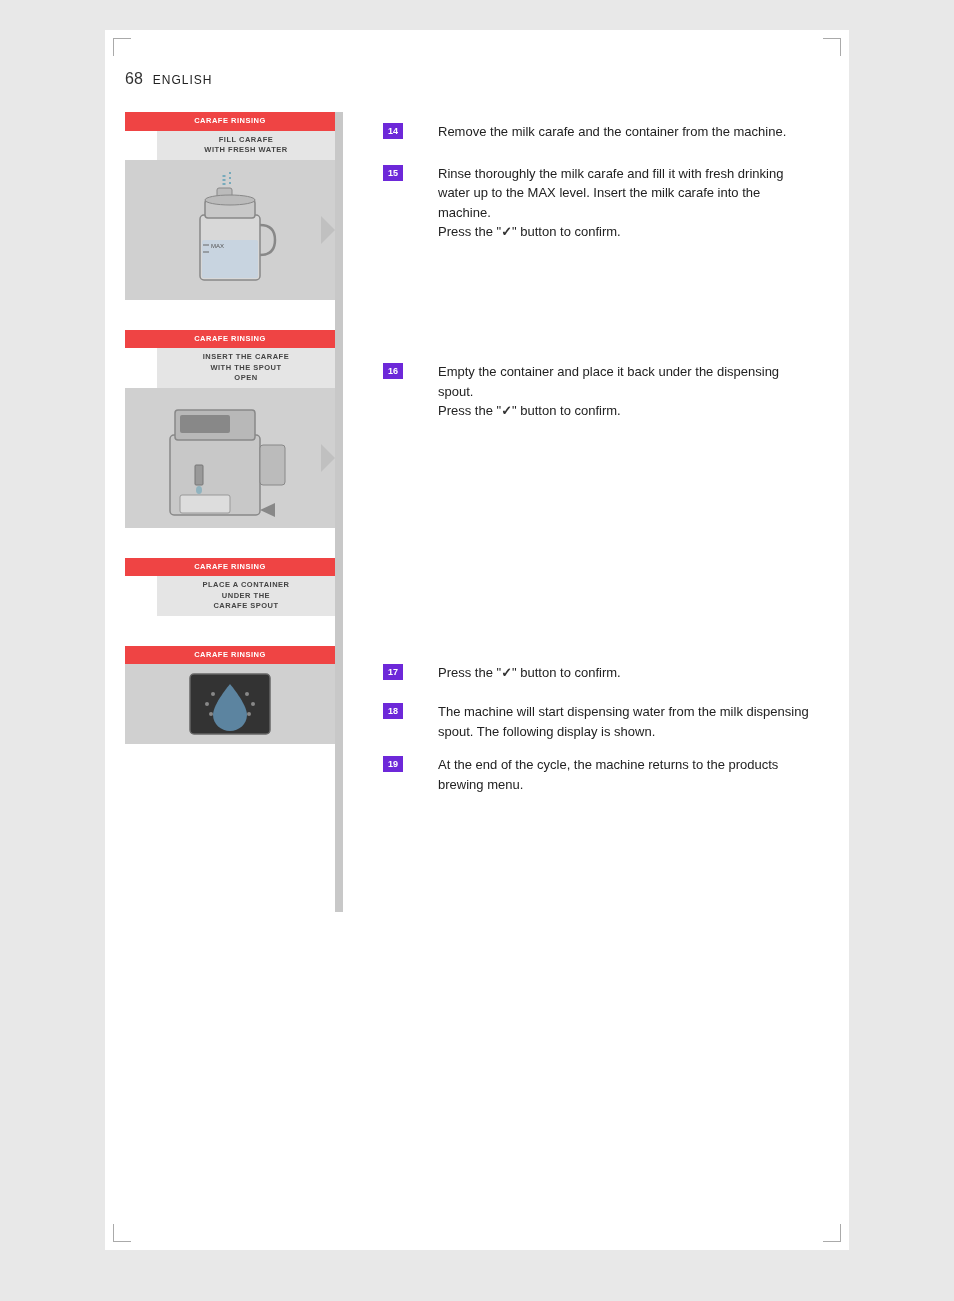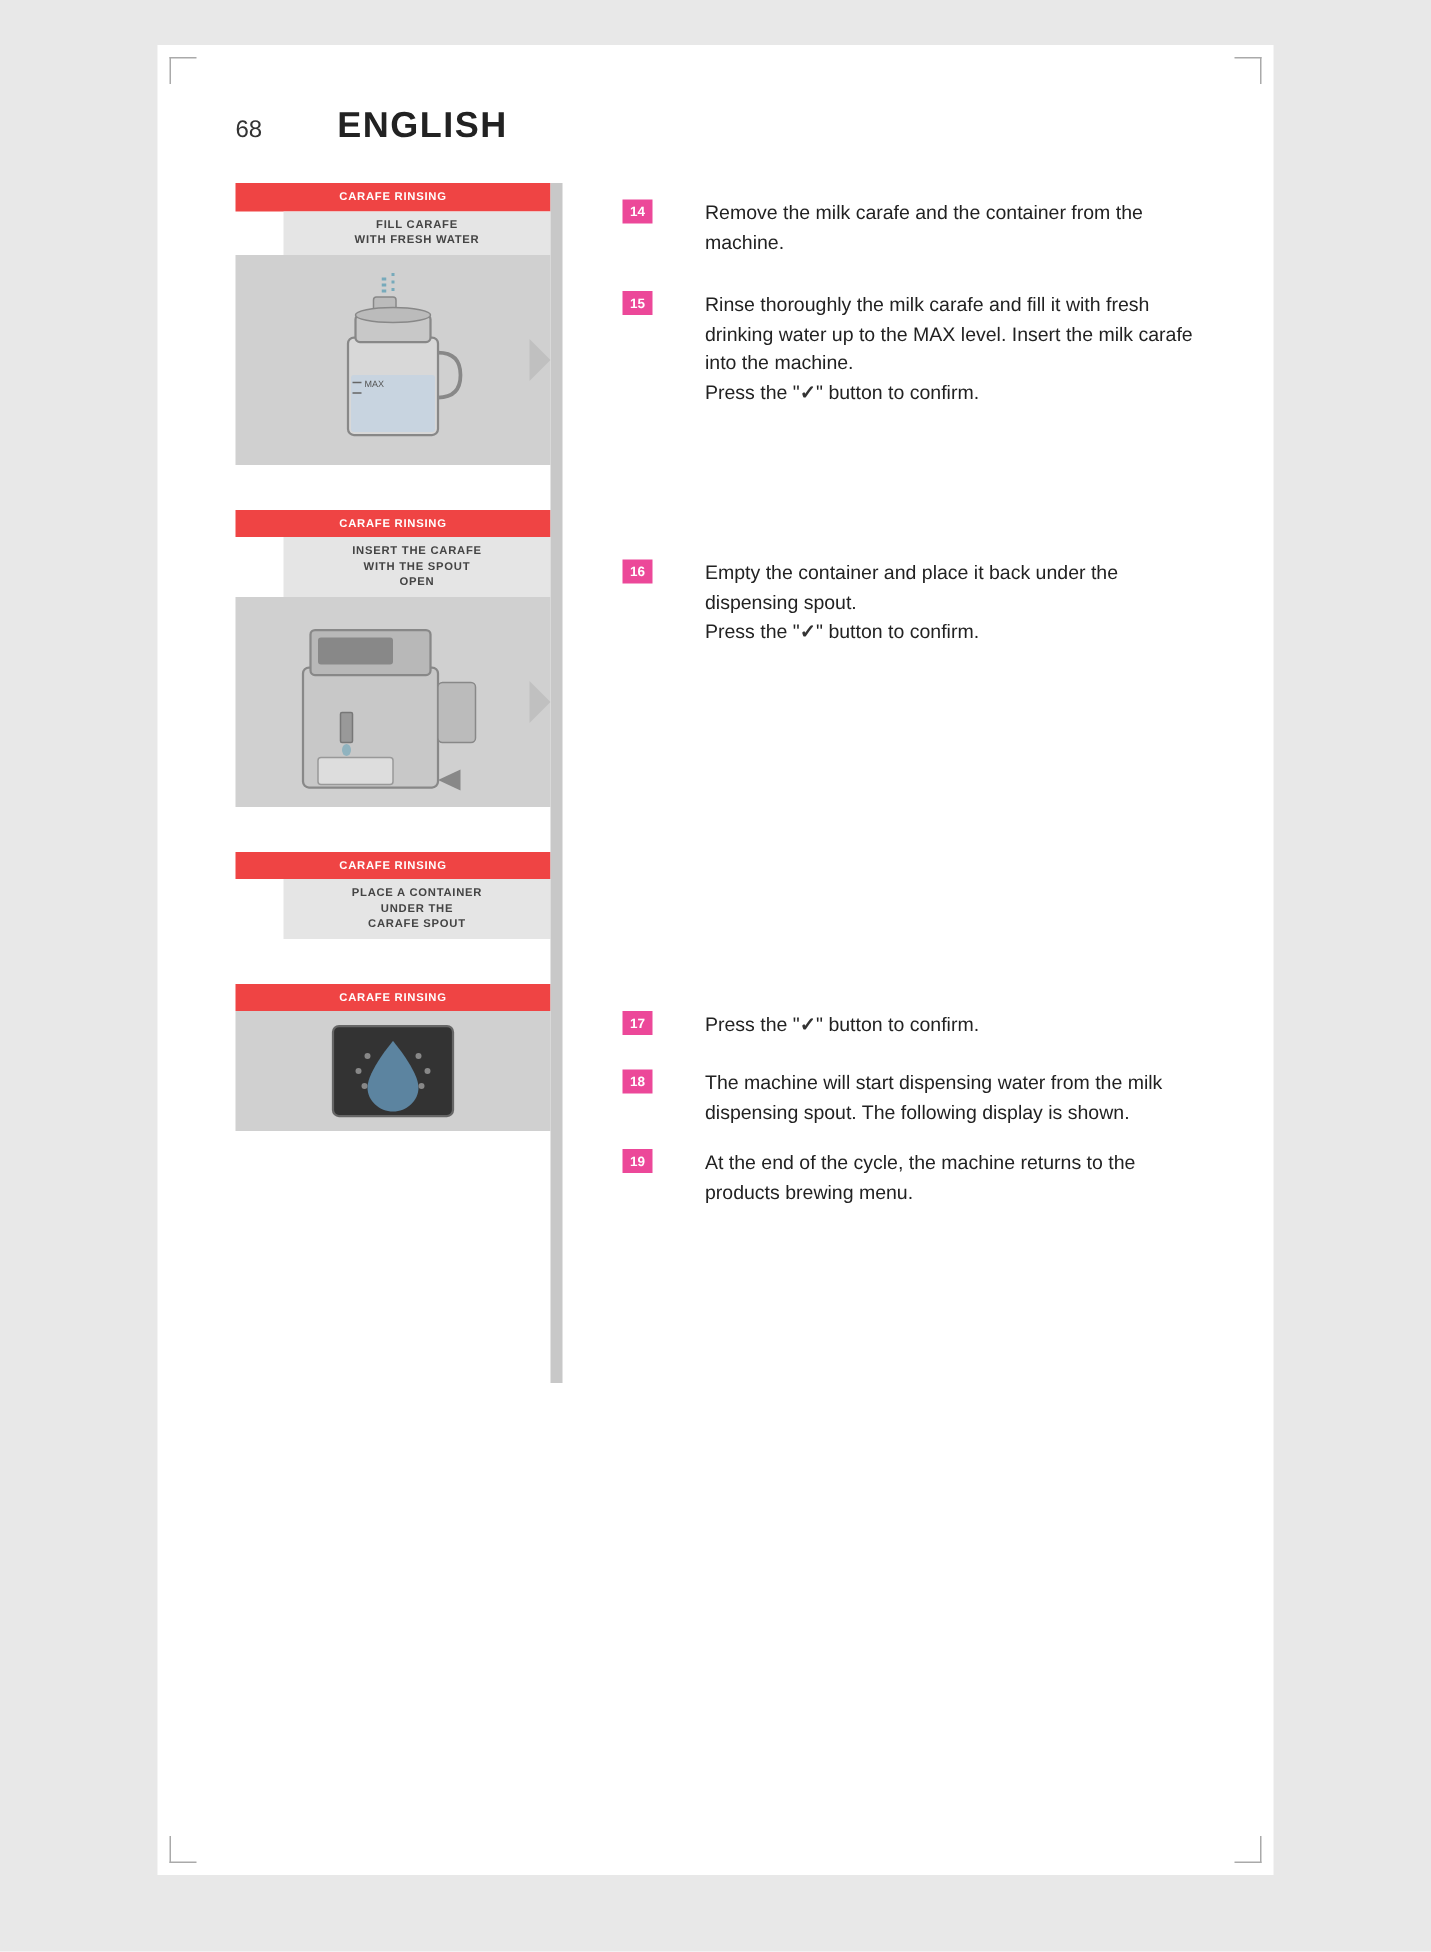--- a/index.html
+++ b/index.html
@@ -8,21 +8,21 @@
       font-family: Arial, Helvetica, sans-serif;
       width: 954px;
       min-height: 1301px;
       position: relative;
     }
     .page {
       background: #ffffff;
       width: 744px;
       min-height: 1220px;
       margin: 30px auto;
-      padding: 40px 40px 40px 52px;
+      padding: 40px 40px 40px 20px;
       position: relative;
     }
     
     .corner-mark {
       position: absolute;
       width: 18px;
       height: 18px;
       border-color: #aaa;
       border-style: solid;
     }
@@ -36,25 +36,24 @@
       align-items: baseline;
       gap: 10px;
       margin-bottom: 24px;
     }
     .page-number {
       font-size: 16px;
       font-weight: normal;
       color: #333;
     }
     .page-lang {
-      font-size: 24px;
-      font-weight: bold;
+      font-size: 12px;
+      font-weight: normal;
       color: #222;
       letter-spacing: 1px;
-      margin-left: 40px;
     }
 
     .content-area {
       display: flex;
       gap: 0;
     }
 
     
     .left-sidebar {
       width: 210px;
@@ -128,21 +127,21 @@
       display: flex;
       align-items: flex-start;
       gap: 8px;
       margin-bottom: 10px;
     }
 
     .step-number {
       display: inline-flex;
       align-items: center;
       justify-content: center;
-      background: #ec4899;
+      background: #6d28d9;
       color: #fff;
       font-size: 9px;
       font-weight: bold;
       width: 20px;
       height: 16px;
       flex-shrink: 0;
       margin-top: 1px;
     }
 
     .step-text {

